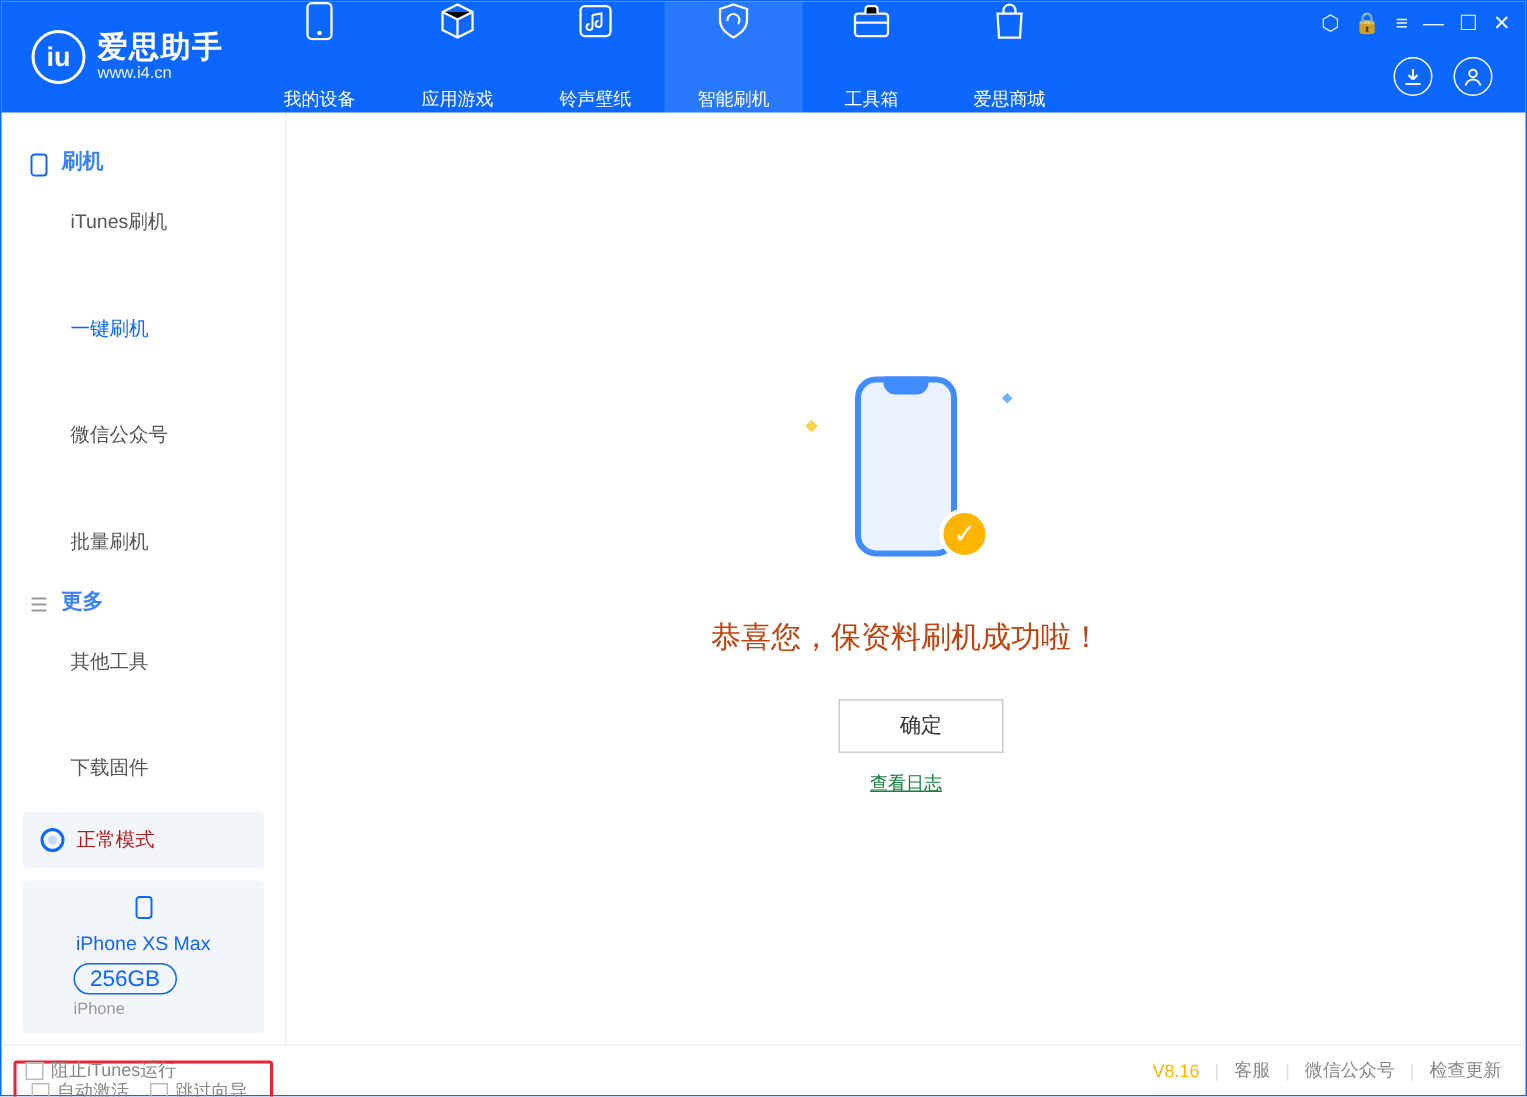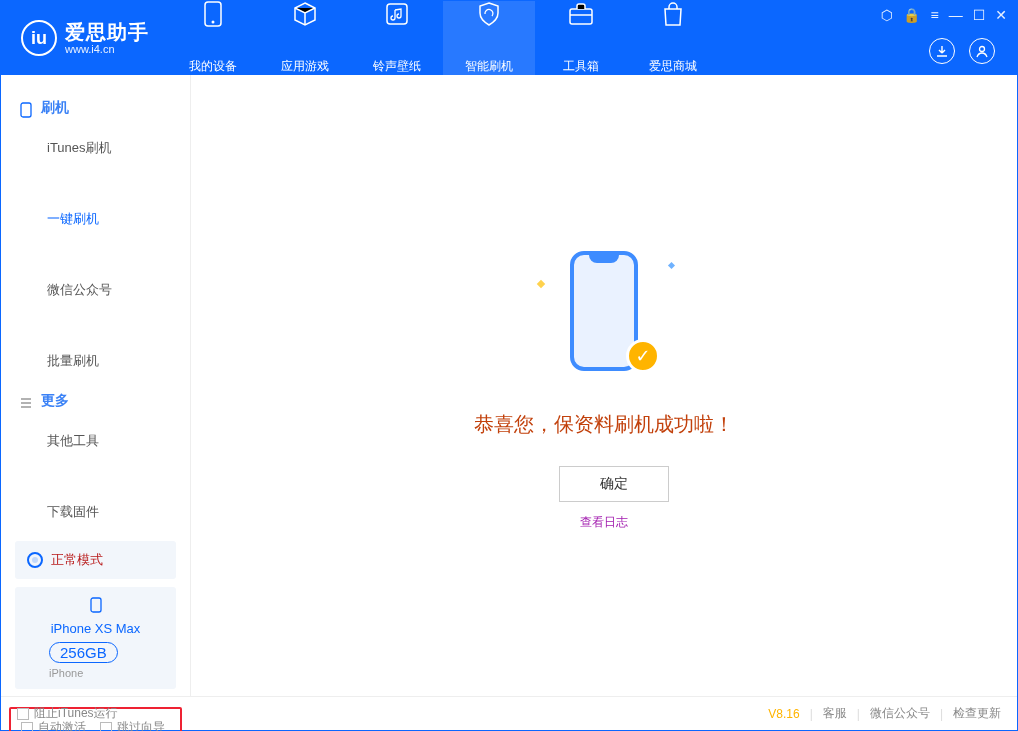--- a/index.html
+++ b/index.html
@@ -41,21 +41,21 @@
 .main { flex: 1; position: relative; display: flex; flex-direction: column; align-items: center; justify-content: center; }
 .illus { width: 120px; height: 150px; position: relative; margin-bottom: 20px; }
 .phone { position: absolute; left: 26px; top: 10px; width: 68px; height: 120px; border: 4px solid #3e8cff; border-radius: 14px; background: #eaf2ff; }
 .phone::before { content: ""; position: absolute; top: -4px; left: 50%; transform: translateX(-50%); width: 30px; height: 12px; background: #3e8cff; border-radius: 0 0 8px 8px; }
 .badge { position: absolute; right: 4px; bottom: 18px; width: 34px; height: 34px; background: #ffb400; border-radius: 50%; border: 3px solid #fff; display: flex; align-items: center; justify-content: center; color: #fff; font-size: 18px; }
 .sparkle { position: absolute; width: 6px; height: 6px; background: #ffd24d; transform: rotate(45deg); }
 .sparkle.s1 { left: -6px; top: 40px; }
 .sparkle.s2 { right: -10px; top: 22px; width: 5px; height: 5px; background: #6fb2ff; }
 .main-title { font-size: 20px; color: #c2410c; margin-bottom: 28px; }
 .ok-btn { padding: 8px 40px; border: 1px solid #ccc; background: #fff; font-size: 14px; cursor: pointer; color: #333; margin-left: 20px; }
-.view-log { margin-top: 12px; color: #a21caf; font-size: 12px; cursor: pointer; }
+.view-log { margin-top: 12px; color: #15803d; font-size: 12px; cursor: pointer; text-decoration: underline; }
 .footer { height: 34px; border-top: 1px solid #eee; display: flex; align-items: center; padding: 0 16px; font-size: 12px; color: #888; }
 .footer .left { display: flex; align-items: center; gap: 6px; }
 .footer .right { margin-left: auto; display: flex; align-items: center; gap: 10px; }
 .footer .sep { color: #ddd; }
 .footer .link { color: #888; cursor: pointer; }
 .footer .ver { color: #ffb400; }
 svg { display: block; }
 </style>
 </head>
 <body>

